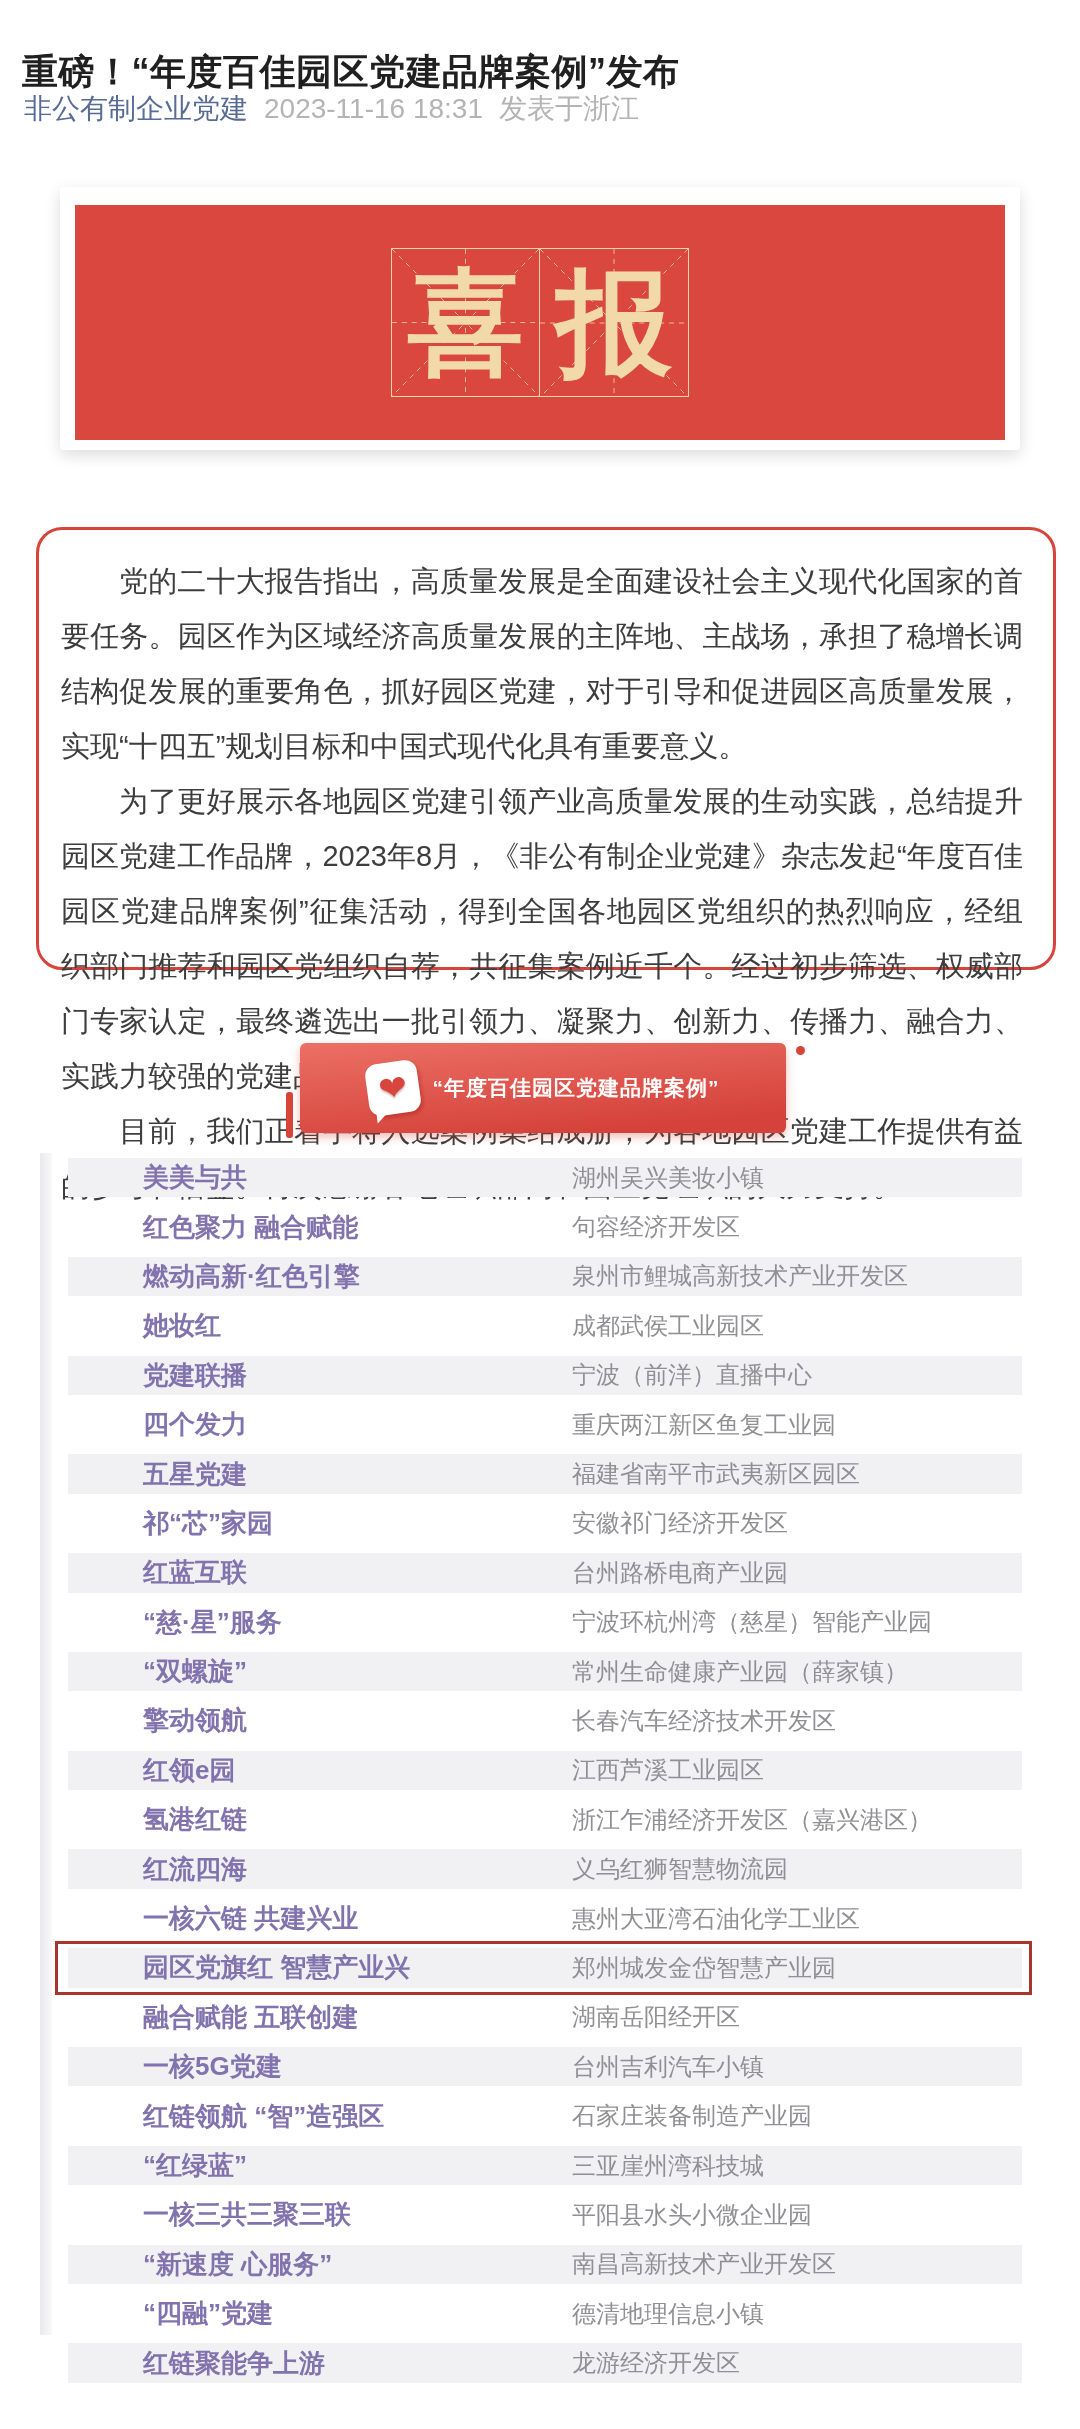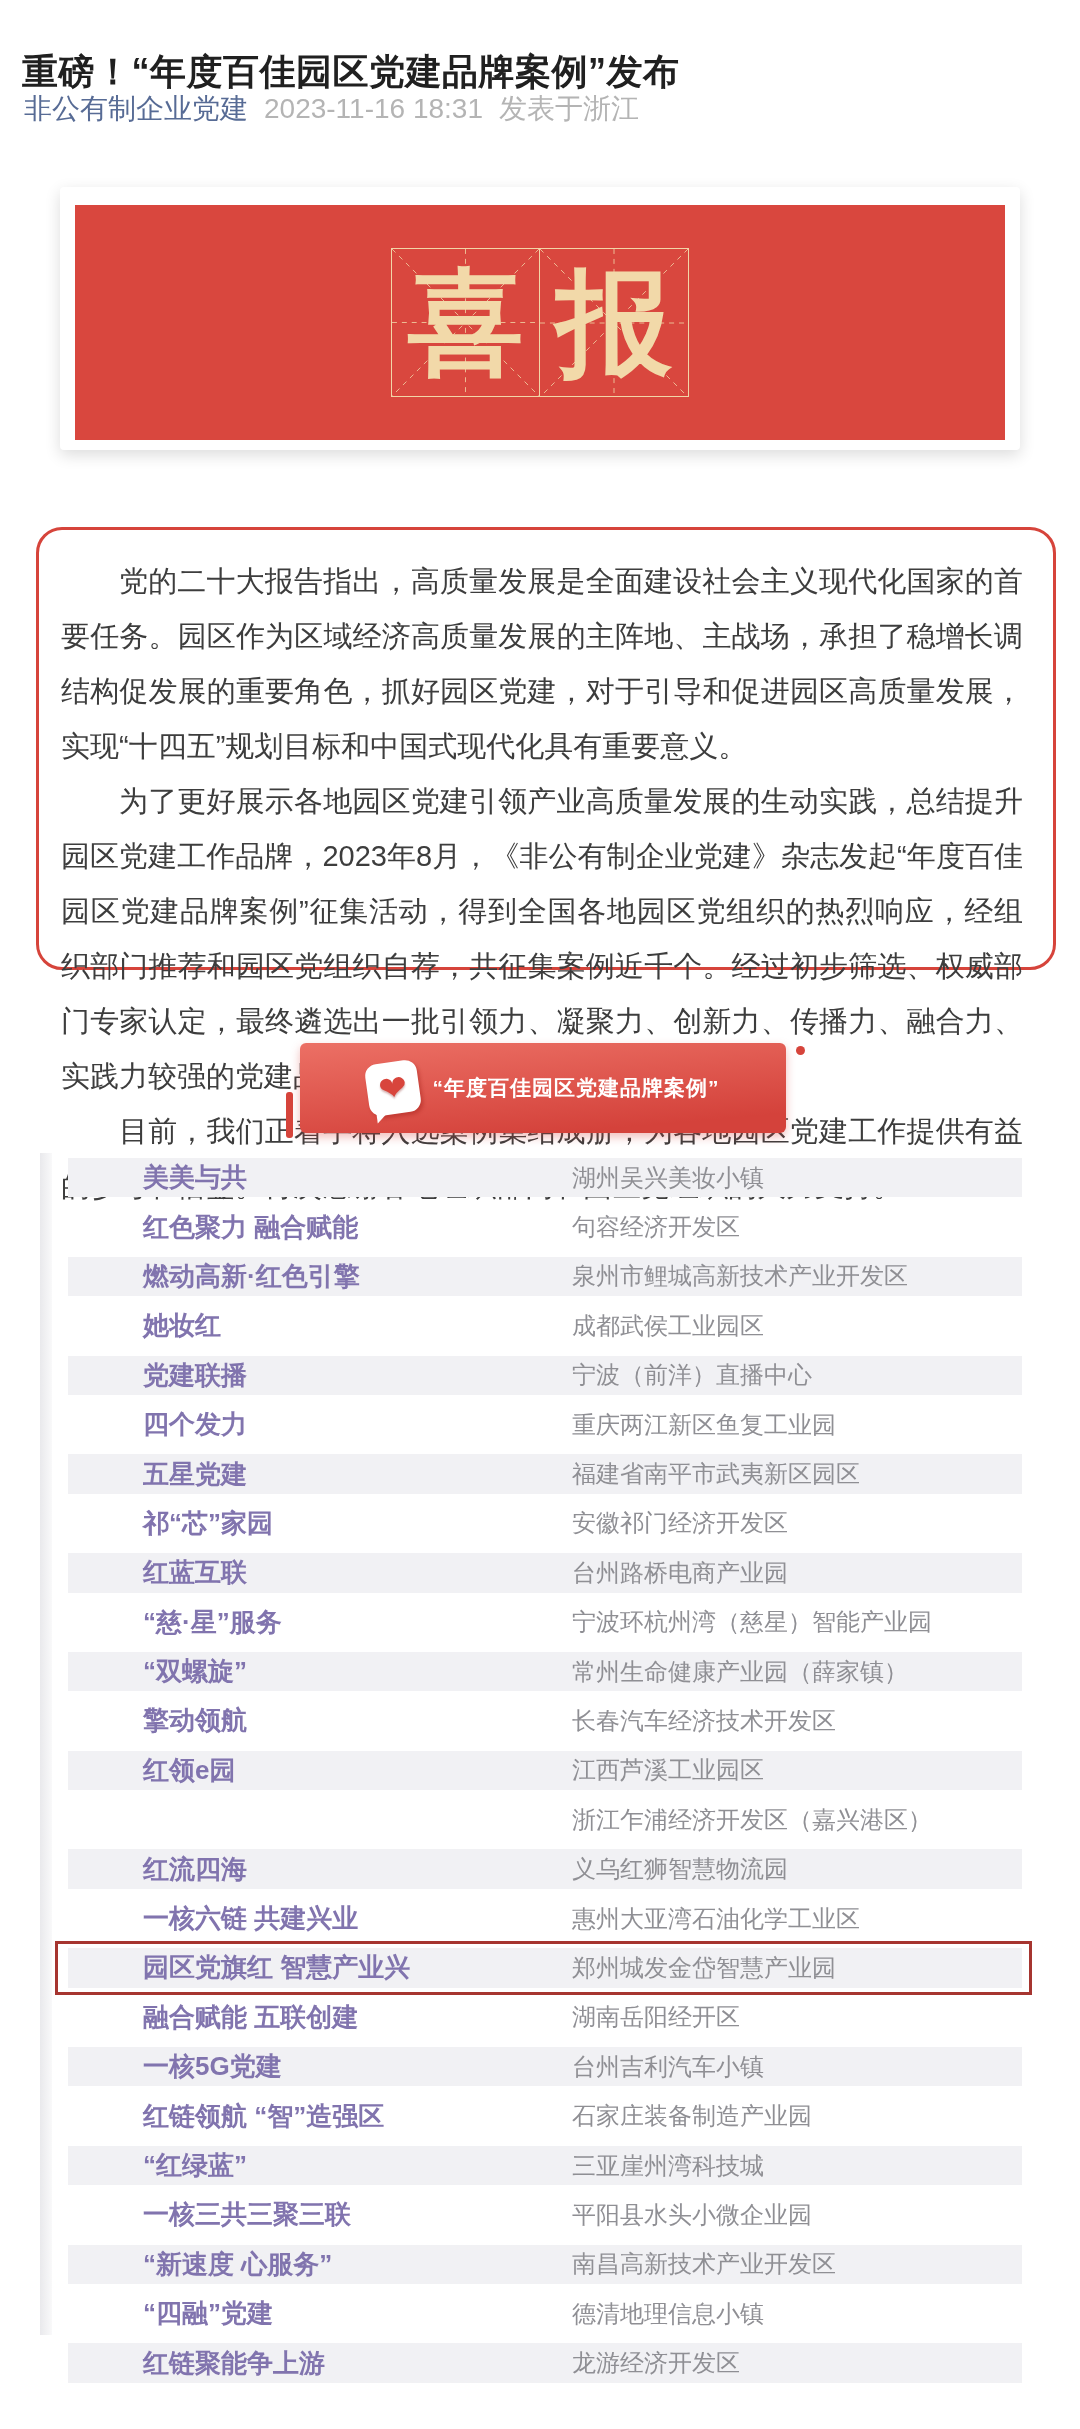--- a/index.html
+++ b/index.html
@@ -219,20 +219,21 @@
   </div>
     <div class="brand-row">
     <span class="brand-cell">擎动领航</span>
     <span class="park-cell">长春汽车经济技术开发区</span>
   </div>
     <div class="brand-row alt">
     <span class="brand-cell">红领e园</span>
     <span class="park-cell">江西芦溪工业园区</span>
   </div>
     <div class="brand-row">
+    <span class="brand-cell">氢港红链</span>
     <span class="park-cell">浙江乍浦经济开发区（嘉兴港区）</span>
   </div>
     <div class="brand-row alt">
     <span class="brand-cell">红流四海</span>
     <span class="park-cell">义乌红狮智慧物流园</span>
   </div>
     <div class="brand-row">
     <span class="brand-cell">一核六链  共建兴业</span>
     <span class="park-cell">惠州大亚湾石油化学工业区</span>
   </div>

